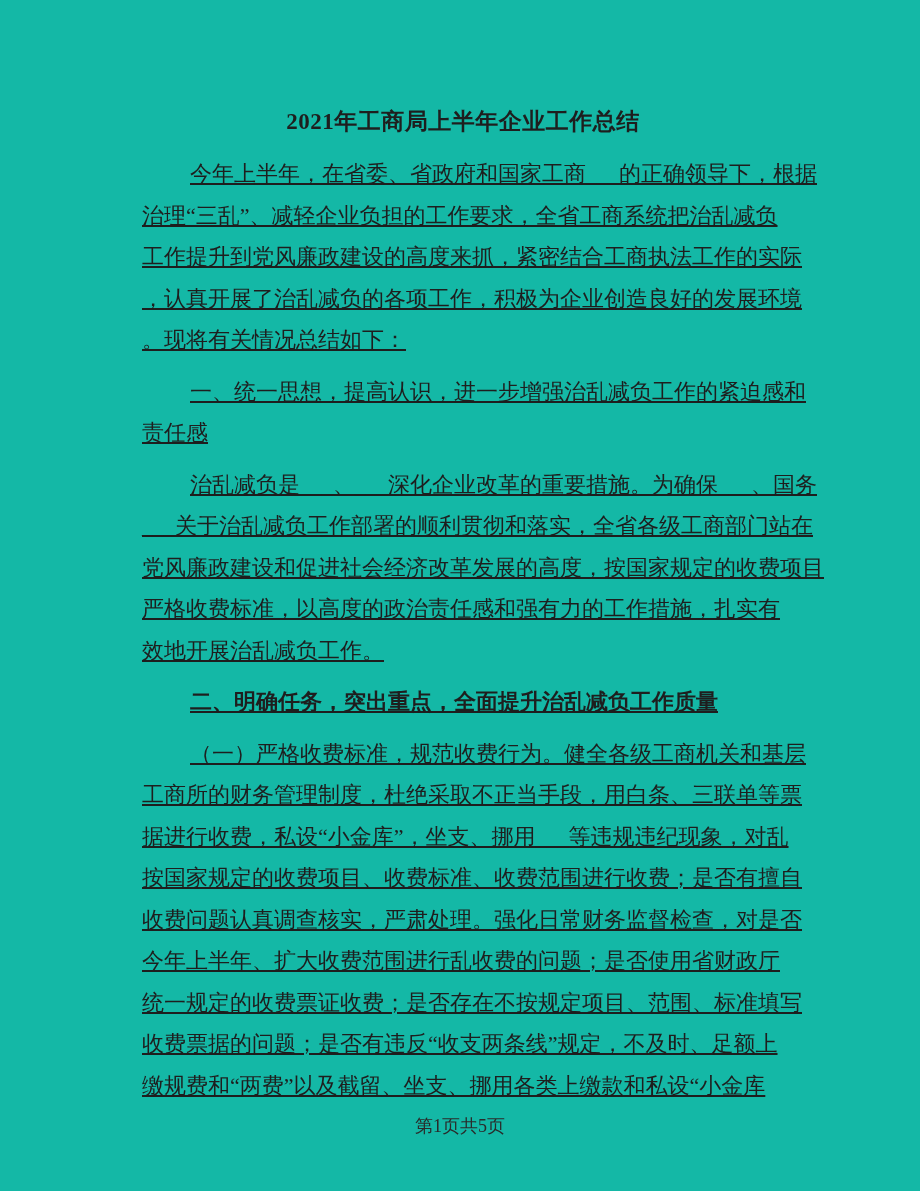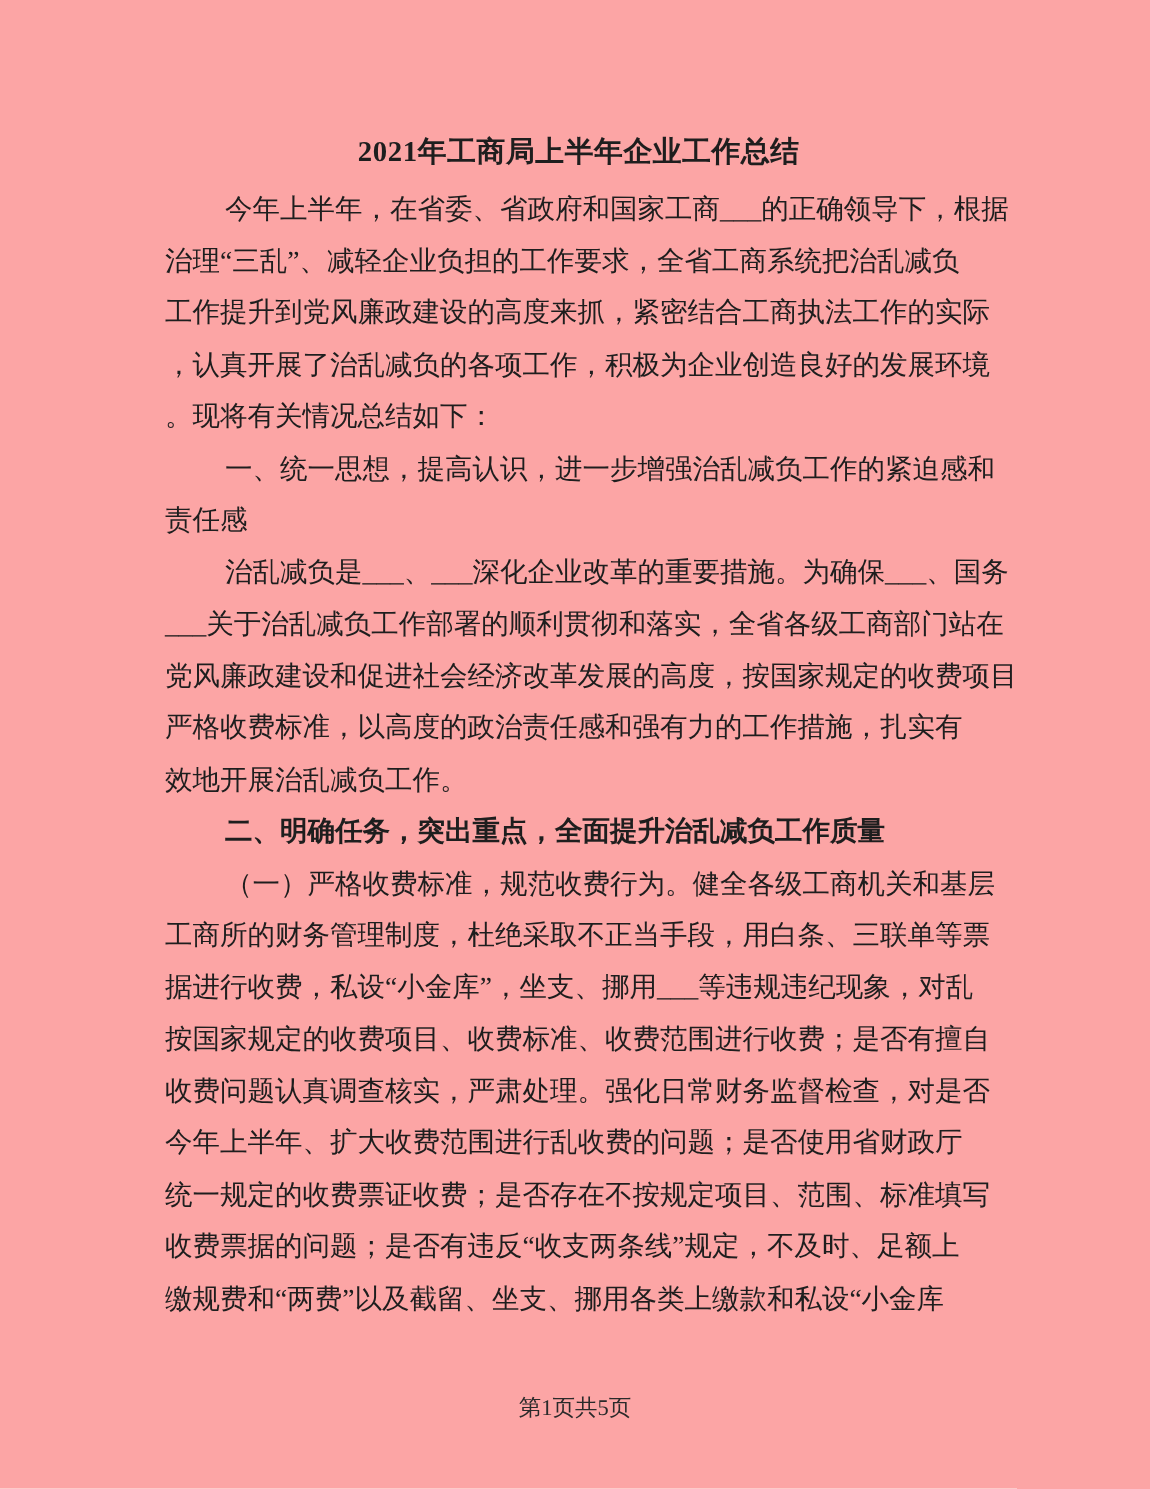--- a/index.html
+++ b/index.html
@@ -4,21 +4,21 @@
 <style>
   html, body {
     margin: 0;
     padding: 0;
     background: #ffffff;
   }
   .page {
     position: relative;
     width: 920px;
     height: 1191px;
-    background: #fca5a5;
+    background: #14b8a6;
     overflow: hidden;
     font-family: "Liberation Serif", "DejaVu Serif", serif;
     color: #1e1e1e;
   }
   .content {
     position: absolute;
     left: 132px;
     top: 100px;
     width: 662px;
   }
@@ -29,22 +29,23 @@
     font-size: 23px;
     font-weight: bold;
     text-align: center;
     white-space: nowrap;
     letter-spacing: 0.5px;
   }
   .body {
     margin-top: 3px;
   }
   .paragraph {
-    margin: 0;
+    margin: 10px;
     padding: 0;
+    text-decoration: underline;
   }
   .paragraph.bold .line {
     font-weight: bold;
   }
   .line {
     height: 41.5px;
     line-height: 41.5px;
     font-size: 22px;
     white-space: nowrap;
     letter-spacing: 0;

